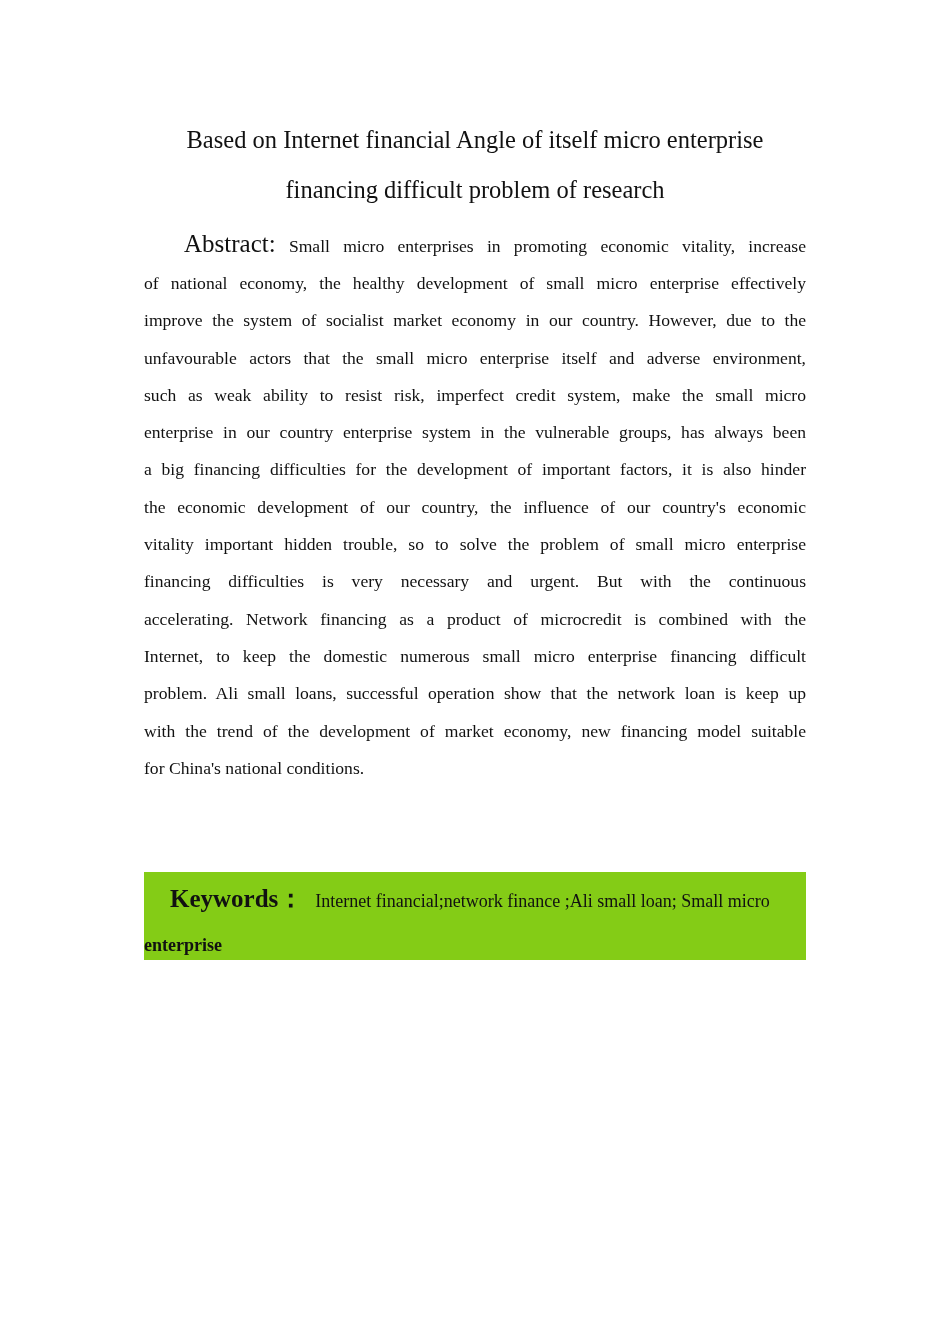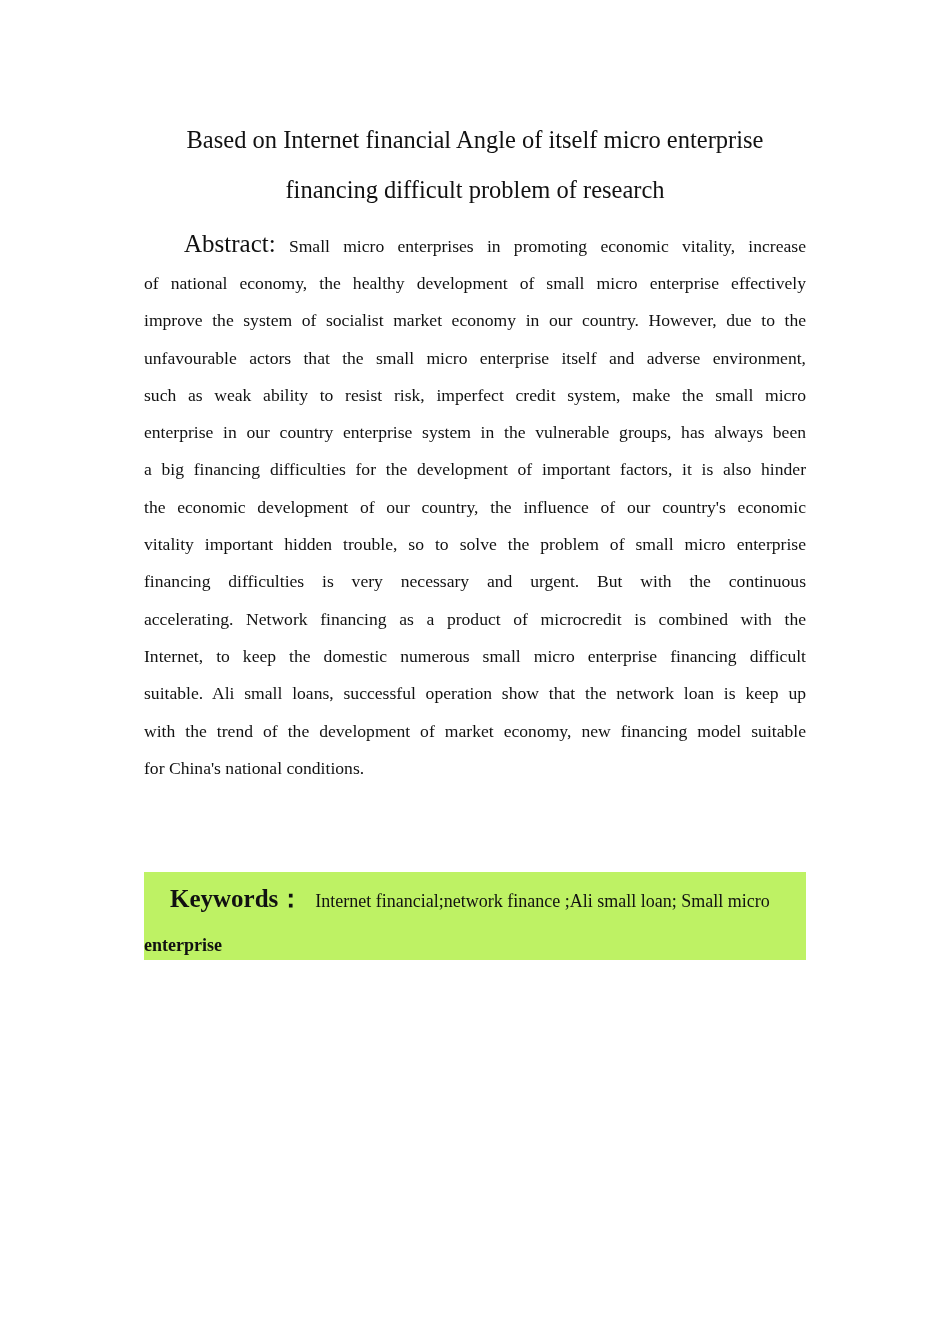--- a/index.html
+++ b/index.html
@@ -60,21 +60,21 @@
     .abstract-label {
       font-size: 25px;
     }
 
     .keywords-box {
       position: absolute;
       left: 0;
       top: 872px;
       width: 662px;
       height: 88px;
-      background: #bef264;
+      background: #84cc16;
     }
     .keywords-line1 {
       position: absolute;
       left: 26px;
       top: 10px;
       white-space: nowrap;
       font-size: 18px;
       line-height: 34px;
     }
     .keywords-label {
@@ -105,21 +105,21 @@
     <span class="line">improve the system of socialist market economy in our country. However, due to the</span>
     <span class="line">unfavourable actors that the small micro enterprise itself and adverse environment,</span>
     <span class="line">such as weak ability to resist risk, imperfect credit system, make the small micro</span>
     <span class="line">enterprise in our country enterprise system in the vulnerable groups, has always been</span>
     <span class="line">a big financing difficulties for the development of important factors, it is also hinder</span>
     <span class="line">the economic development of our country, the influence of our country's economic</span>
     <span class="line">vitality important hidden trouble, so to solve the problem of small micro enterprise</span>
     <span class="line">financing difficulties is very necessary and urgent. But with the continuous</span>
     <span class="line">accelerating. Network financing as a product of microcredit is combined with the</span>
     <span class="line">Internet, to keep the domestic numerous small micro enterprise financing difficult</span>
-    <span class="line">suitable. Ali small loans, successful operation show that the network loan is keep up</span>
+    <span class="line">problem. Ali small loans, successful operation show that the network loan is keep up</span>
     <span class="line">with the trend of the development of market economy, new financing model suitable</span>
     <span class="line last">for China's national conditions.</span>
   </div>
 
   <div class="keywords-box">
     <div class="keywords-line1"><span class="keywords-label">Keywords：</span><span>Internet financial;network finance ;Ali small loan; Small micro</span></div>
     <div class="keywords-line2">enterprise</div>
   </div>
 </div>
 

